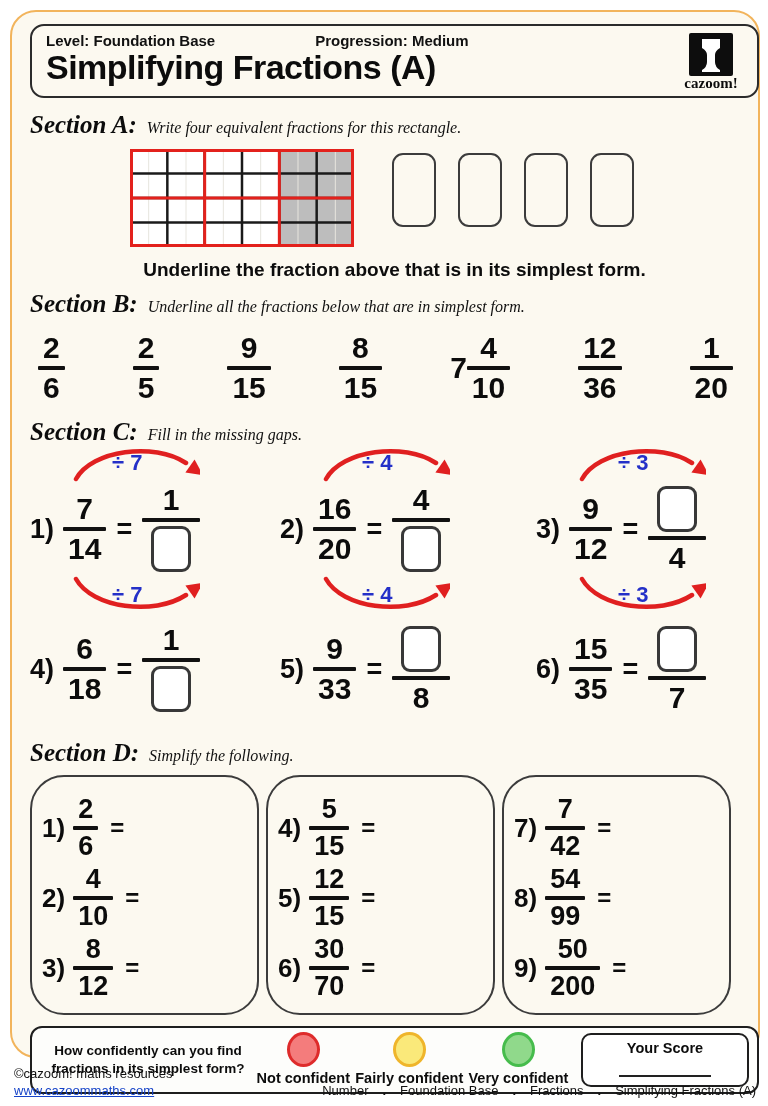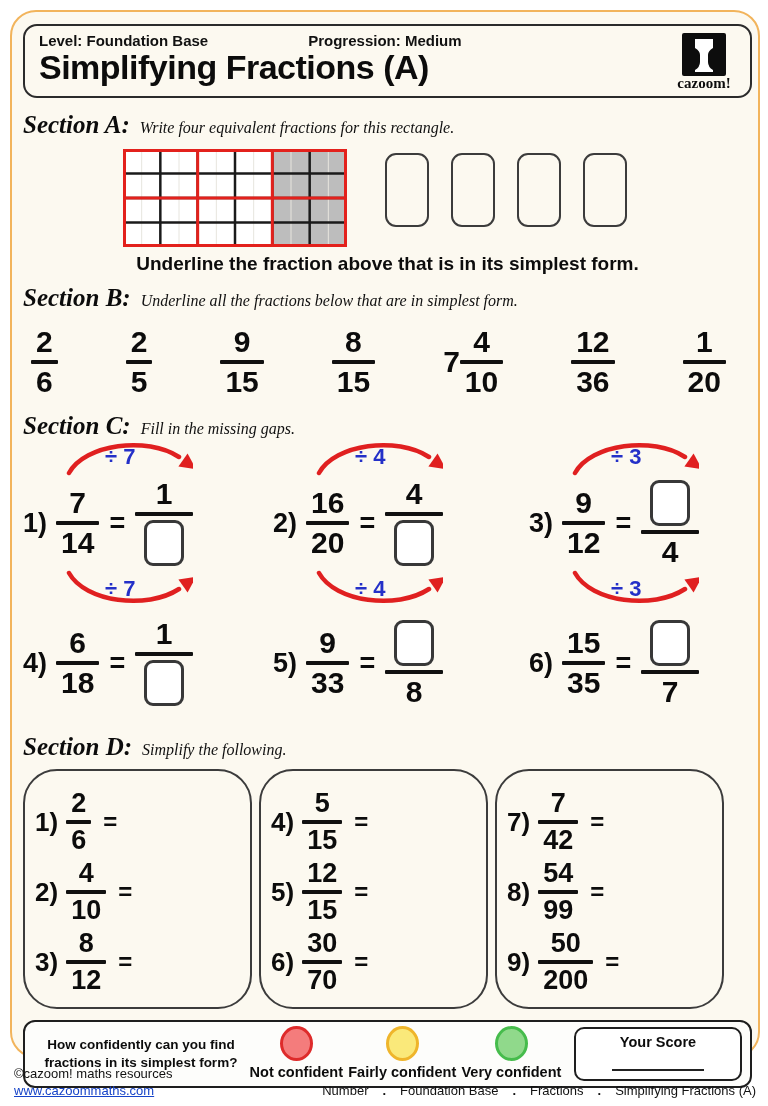--- a/index.html
+++ b/index.html
@@ -1,40 +1,40 @@
 <!DOCTYPE html>
 <html><head>
 <meta charset="utf-8">
 <style>
   * { margin:0; padding:0; box-sizing:border-box; }
   body { font-family:"Liberation Sans", sans-serif; background:#fff; }
   .canvas { position:relative; width:768px; height:1106px; background:#fff; overflow:hidden; }
   .page-border { position:absolute; left:10px; top:10px; right:8px; height:1048px;
     border:2.5px solid #F2B45C; border-radius:26px; background:#FCF9F0; }
-  .content { position:absolute; left:5px; top:10px; right:8px; height:1048px; padding:14px 8px 0 18px; }
+  .content { position:absolute; left:12px; top:10px; right:8px; height:1048px; padding:14px 1px 0 18px; }
 
   
   .header-box { display:flex; justify-content:space-between; align-items:stretch;
     border:2.5px solid #2b2b2b; border-radius:14px; padding:6px 10px 4px 14px; height:74px; }
   .meta-row { display:flex; gap:100px; font-size:15px; font-weight:700; color:#111; }
   .title { font-size:34px; font-weight:700; letter-spacing:-0.5px; color:#0c0c0c; line-height:1.05; margin-top:1px; }
   .logo { display:flex; flex-direction:column; align-items:center; justify-content:center; width:72px; }
   .logo-icon svg { display:block; }
   .logo-text { font-family:"Liberation Serif", serif; font-weight:700; font-size:15px; color:#0c0c0c; margin-top:-2px; }
 
   
   .sec-head { font-family:"Liberation Serif", serif; margin-top:13px; }
   .sh { font-weight:700; font-style:italic; font-size:25px; color:#0c0c0c; }
   .si { font-style:italic; font-size:16px; color:#111; margin-left:6px; }
 
   
   .secA-row { display:flex; align-items:flex-start; margin:10px 0 0 100px; }
   .answer-boxes { display:flex; gap:22px; margin:4px 0 0 38px; }
   .abox { width:44px; height:74px; border:2.5px solid #3c3c3c; border-radius:11px; background:#FCF9F0; }
-  .underline-note { text-align:center; font-weight:700; font-size:19px; margin-top:6px; color:#0c0c0c; }
+  .underline-note { text-align:center; font-weight:700; font-size:19px; margin-top:12px; color:#0c0c0c; }
 
   
   .frac { display:inline-flex; flex-direction:column; align-items:center; line-height:1; }
   .fn, .fd { font-weight:700; font-size:30px; color:#0c0c0c; padding:3px 5px; }
   .fbar { align-self:stretch; height:4px; background:#111; border-radius:1px; }
   .mixed { display:flex; align-items:center; }
   .whole { font-weight:700; font-size:30px; color:#0c0c0c; }
 
   
   .secB-row { display:flex; justify-content:space-between; align-items:center; padding:12px 26px 0 8px; }

